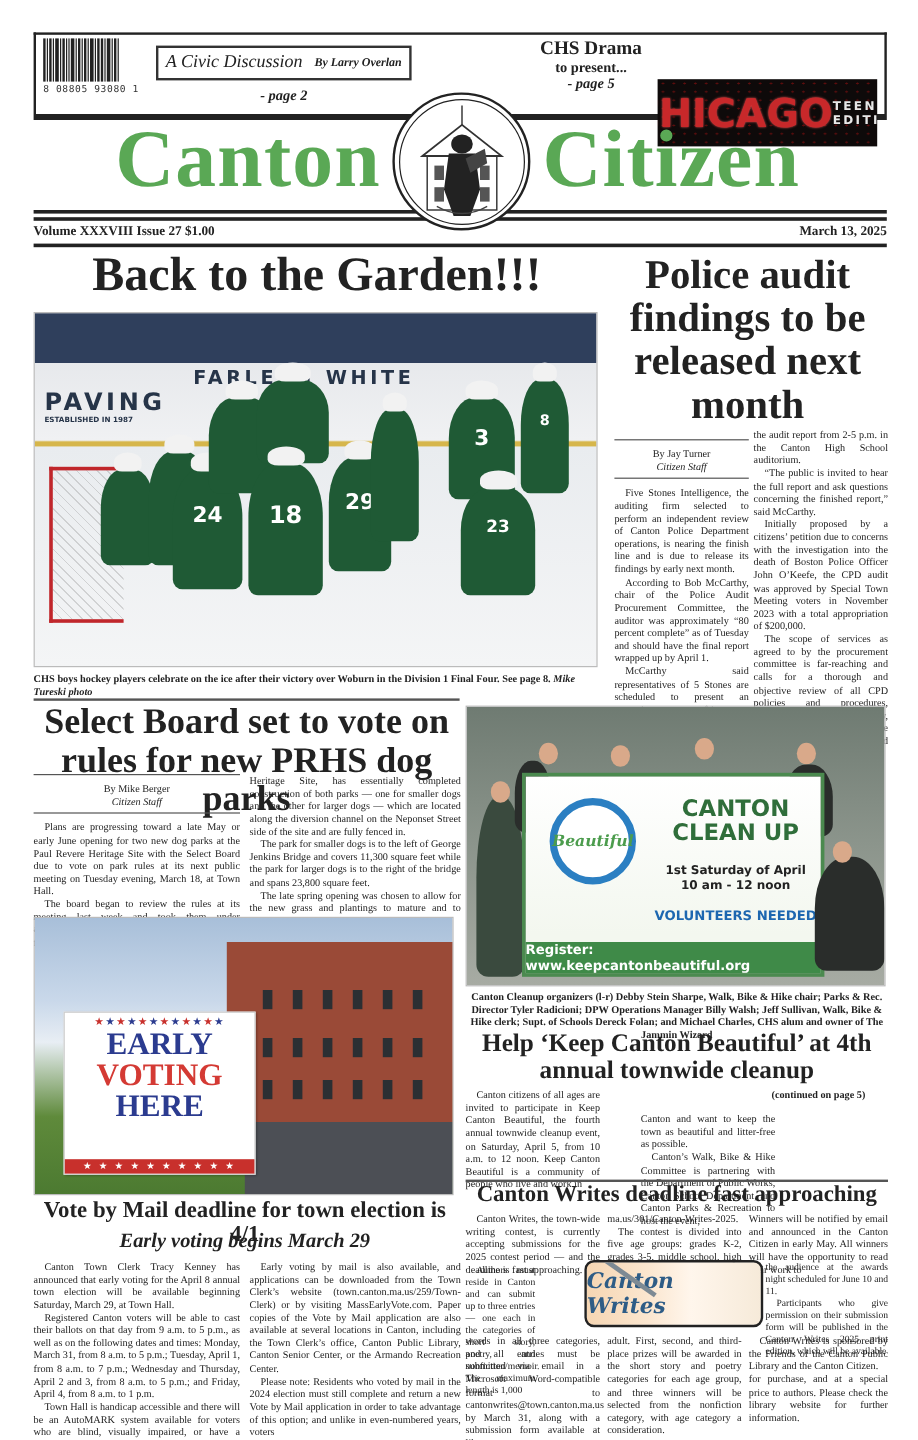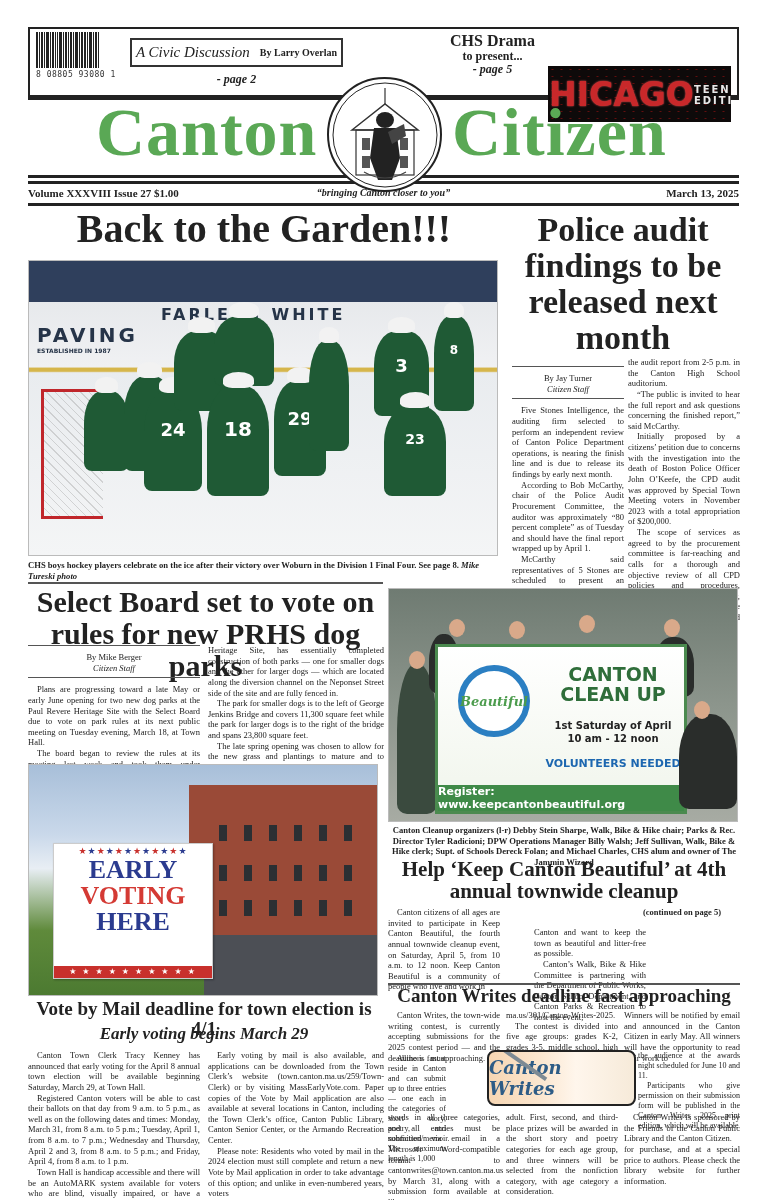--- a/index.html
+++ b/index.html
@@ -12,21 +12,21 @@
   .topbox { left: 28px; top: 27px; width: 711px; height: 68px; border: 2px solid #222; border-bottom: none; }
   .topbar-thick { left: 28px; top: 95px; width: 711px; height: 5px; background: #222; }
 
   .barcode { left: 36px; top: 32px; width: 82px; height: 48px; }
   .barcode .bars { display: flex; height: 36px; align-items: stretch; gap: 1px; }
   .barcode .bars span { display: block; background: #222; }
   .barcode .digits { font-family: "DejaVu Sans Mono", monospace; font-size: 8px; letter-spacing: 0.5px; color: #333; margin-top: 2px; white-space: nowrap; }
 
   .civic-box { left: 130px; top: 38px; width: 213px; height: 29px; border: 2px solid #333; display: flex; align-items: center; justify-content: center; gap: 10px; }
   .civic-title { font-style: italic; font-size: 15px; }
-  .civic-by { font-weight: bold; font-size: 10px; }
+  .civic-by { font-weight: bold; font-size: 10px; font-style: italic; }
   .civic-page { left: 130px; top: 72px; width: 213px; text-align: center; font-style: italic; font-size: 12px; font-weight: bold; }
 
   .drama { left: 440px; top: 32px; width: 105px; text-align: center; font-weight: bold; line-height: 1.12; }
   .drama .l1 { font-size: 16px; }
   .drama .l2 { font-size: 12px; }
   .drama .l3 { font-size: 12px; font-style: italic; }
 
   .chicago { left: 548px; top: 32px; width: 183px; height: 56px; background: #0e0a0a; display: flex; flex-direction: row; align-items: center; justify-content: center; overflow: hidden; margin-top: 34px; }
   .chicago .ct { font-family: "DejaVu Sans", sans-serif; font-weight: bold; font-size: 33px; color: #c8282a; letter-spacing: 0px; line-height: 1; text-shadow: 0 0 2px #ff5a5a; }
   .chicago .te { font-family: "DejaVu Sans", sans-serif; font-weight: bold; font-size: 10px; color: #e8e8e8; letter-spacing: 2px; margin-top: 2px; }
@@ -199,21 +199,20 @@
     <line x1="55" y1="8" x2="55" y2="24" stroke="#333" stroke-width="1.2"></line>
     <ellipse cx="55" cy="40" rx="9" ry="8" fill="#222"></ellipse>
     <path d="M44,48 L66,48 L70,78 L62,100 L48,100 L40,78 Z" fill="#222"></path>
     <path d="M58,52 L74,44 L76,56 L62,64 Z" fill="#444"></path>
     <path d="M34,92 Q55,104 76,92" fill="none" stroke="#444" stroke-width="1.2"></path>
   </svg>
 </div>
 
 <div class="abs folio">
   <span class="vol">Volume XXXVIII  Issue 27  $1.00</span>
-  <span class="tag">“bringing Canton closer to you”</span>
   <span class="date">March 13, 2025</span>
 </div>
 <div class="abs rule-c"></div>
 
 <h1 class="abs hl hl-garden">Back to the Garden!!!</h1>
 
 <div class="abs photo hockey">
   <div class="board-text" style="left:8px;top:62px;font-size:20px;letter-spacing:3px;">PAVING</div>
   <div class="board-text" style="left:8px;top:86px;font-size:6px;">ESTABLISHED IN 1987</div>
   <div class="board-text" style="left:132px;top:44px;font-size:16px;letter-spacing:3px;">FARLEY | WHITE</div>

